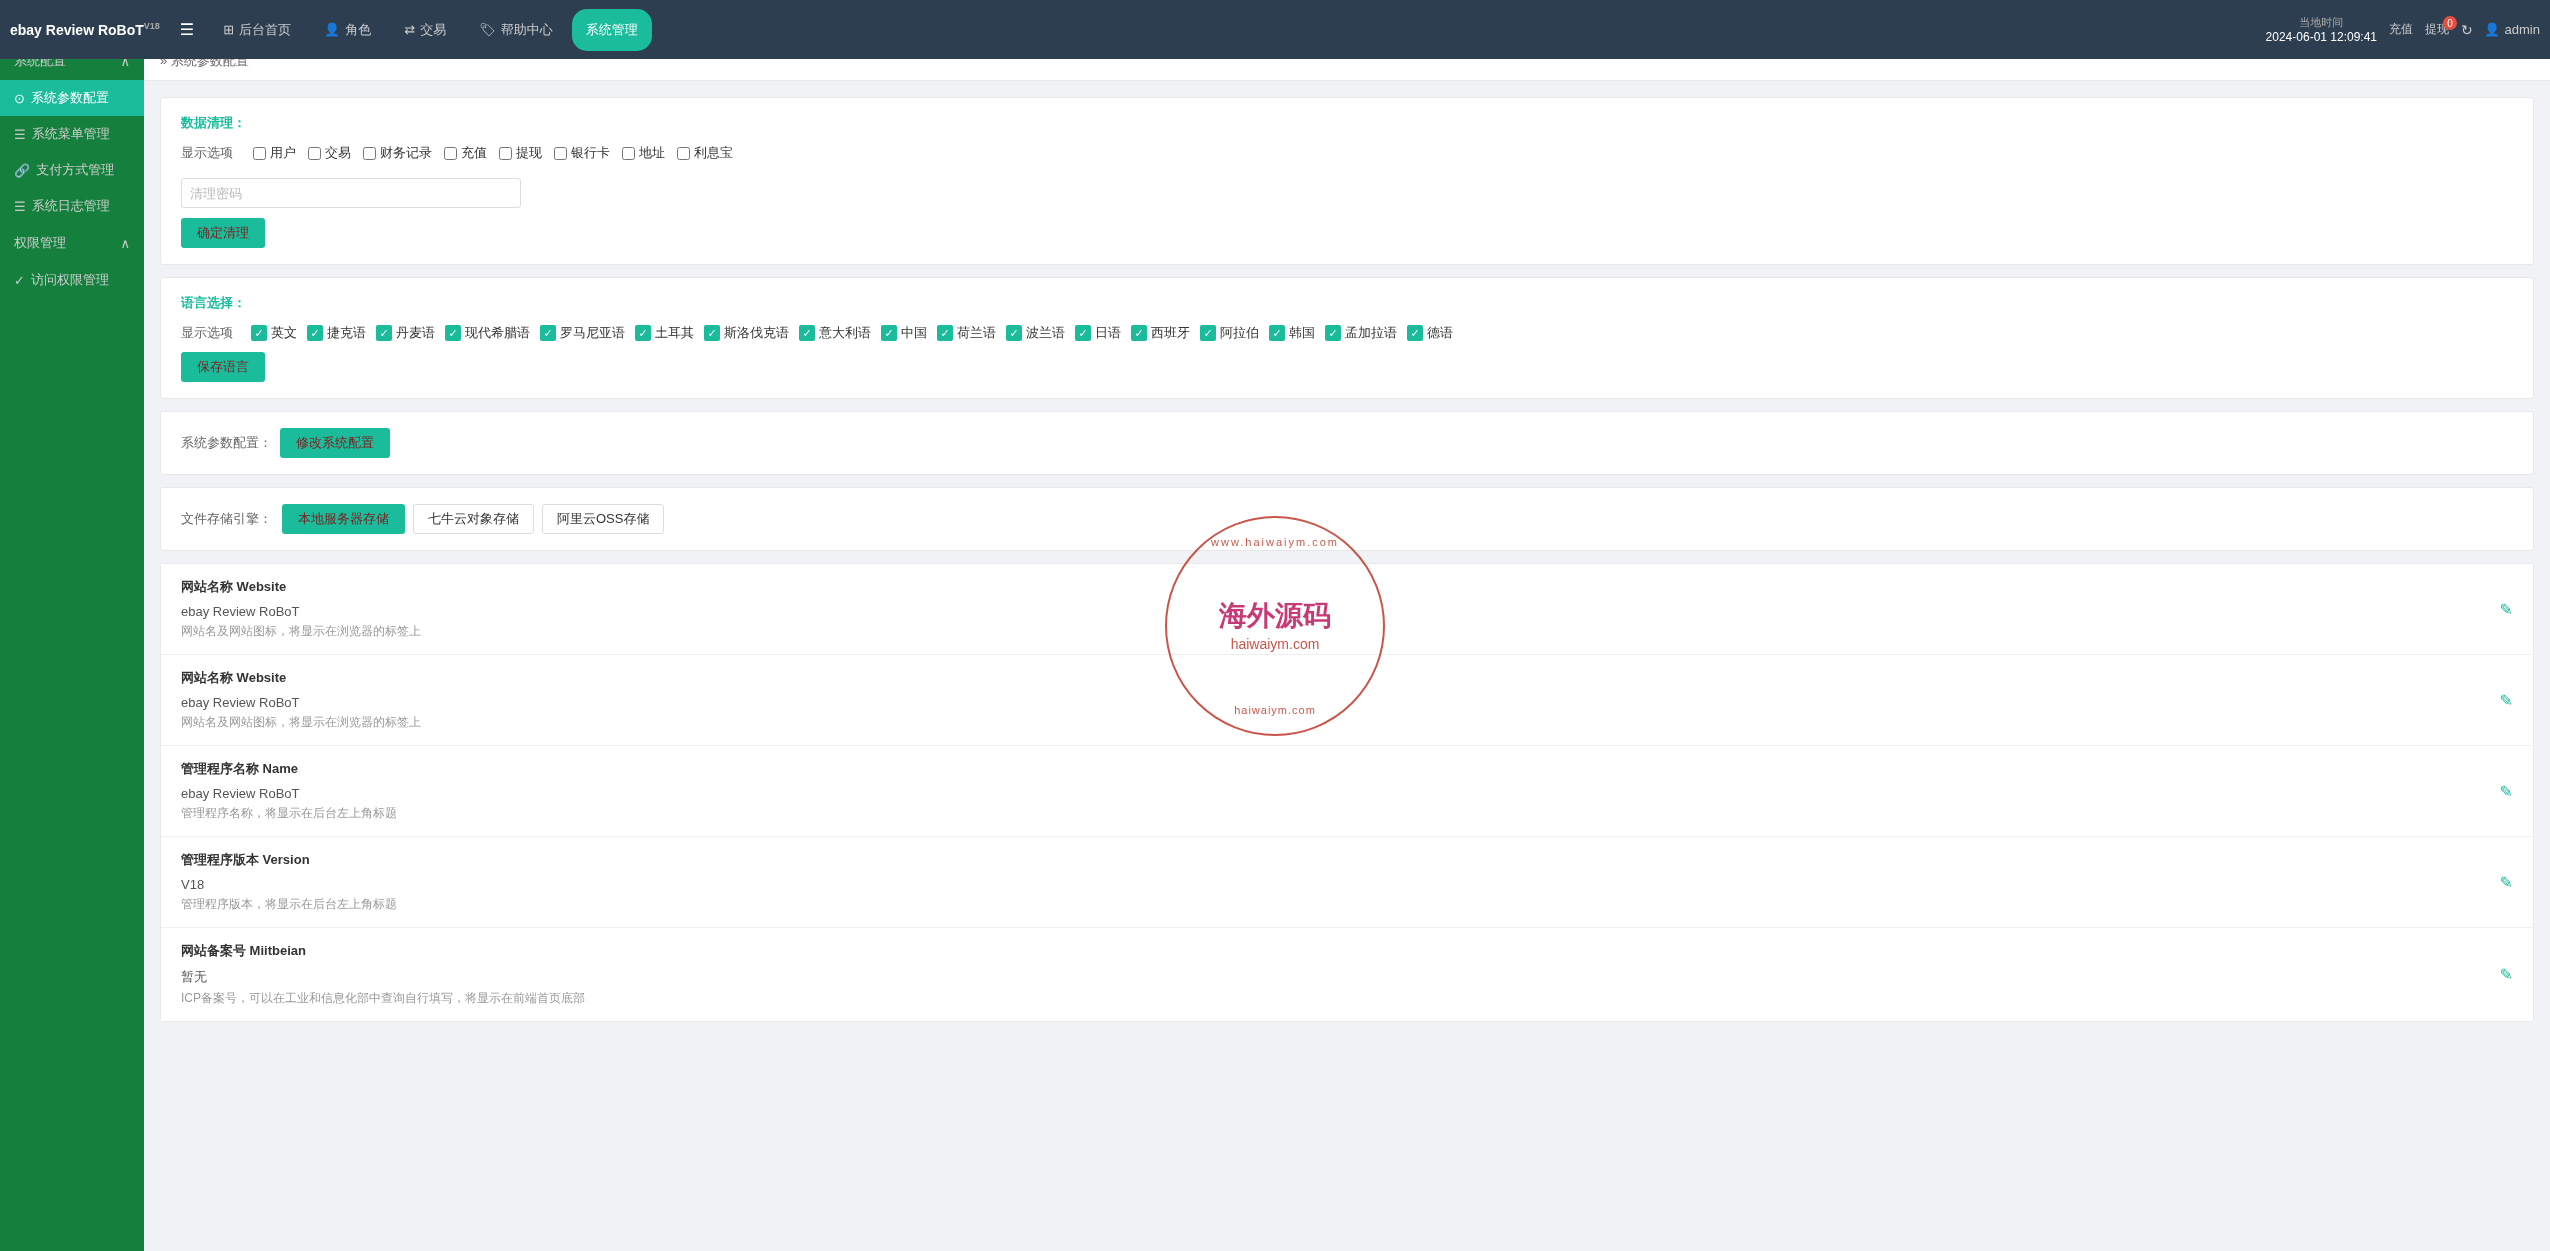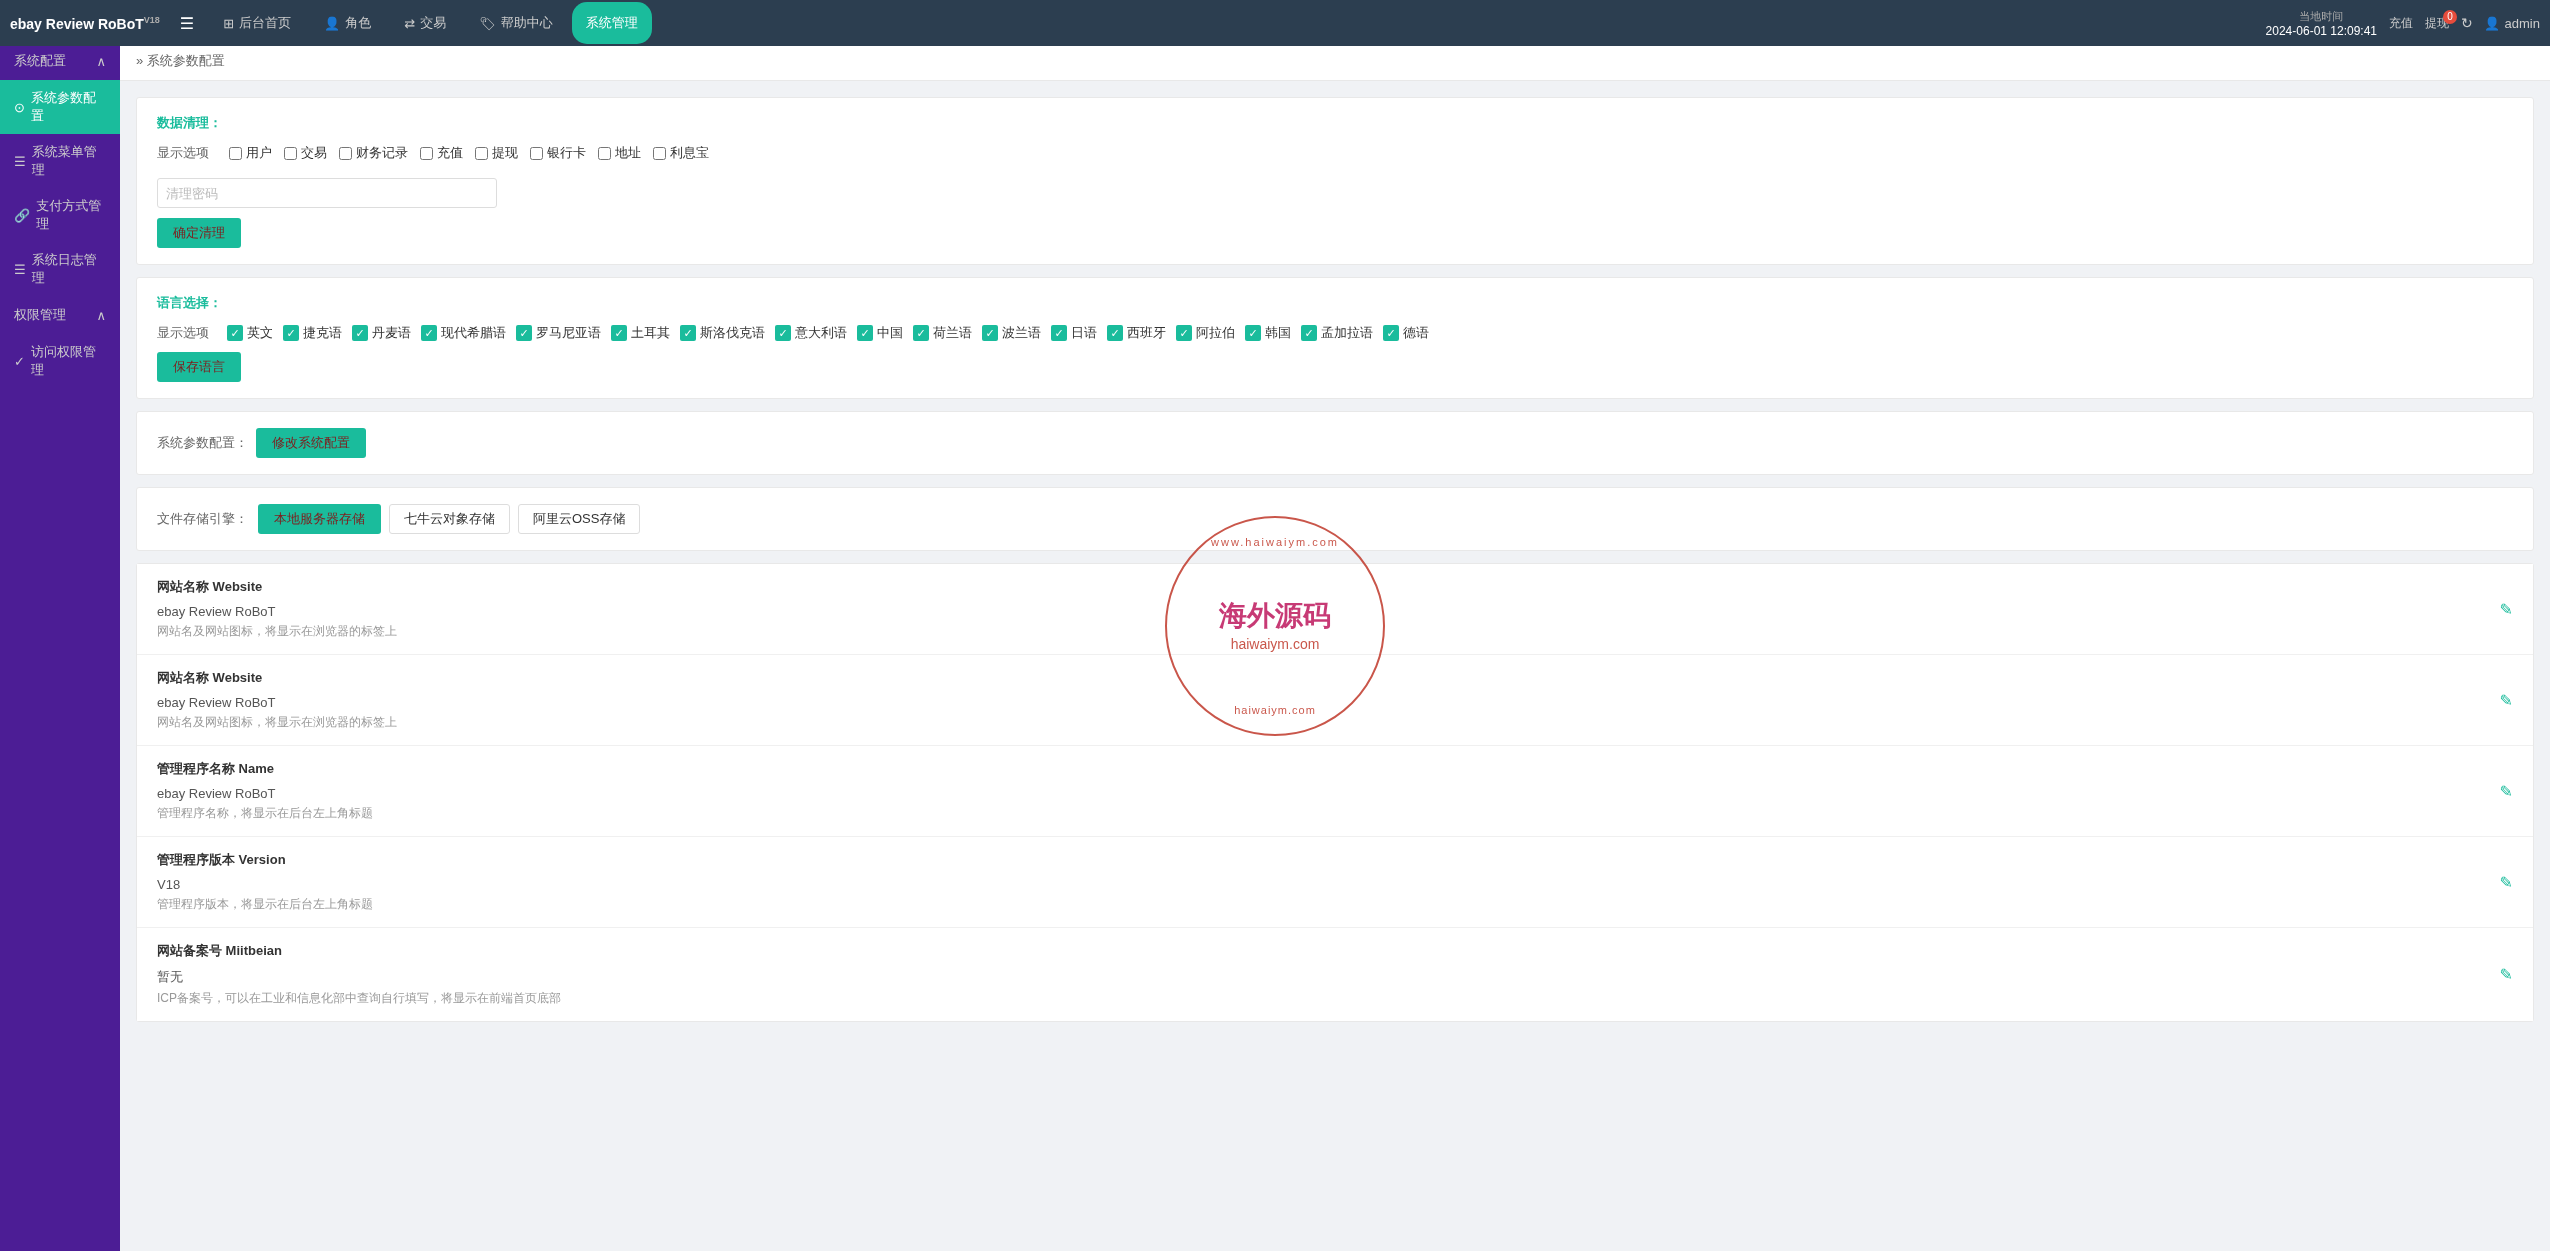--- a/index.html
+++ b/index.html
@@ -3,21 +3,21 @@
   <meta charset="utf-8">
   <style>
     * { box-sizing: border-box; margin: 0; padding: 0; }
     body { font-family: "Microsoft YaHei", "PingFang SC", Arial, sans-serif; font-size: 13px; background: #f0f2f5; color: #333; }
 
     
     .top-nav {
       display: flex;
       align-items: center;
       background: #2c3e50;
-      height: 46px;
+      height: 59px;
       padding: 0 10px;
       position: fixed;
       top: 0;
       left: 0;
       right: 0;
       z-index: 100;
     }
     .top-nav .logo {
       color: #fff;
       font-size: 14px;
@@ -91,22 +91,22 @@
 
     
     .layout {
       display: flex;
       margin-top: 42px;
       min-height: calc(100vh - 42px);
     }
 
     
     .sidebar {
-      width: 120px;
-      background: #4c1d95;
+      width: 144px;
+      background: #15803d;
       flex-shrink: 0;
       min-height: calc(100vh - 42px);
     }
     .sidebar-group-header {
       display: flex;
       align-items: center;
       justify-content: space-between;
       padding: 10px 14px;
       color: #ccc;
       font-size: 13px;

